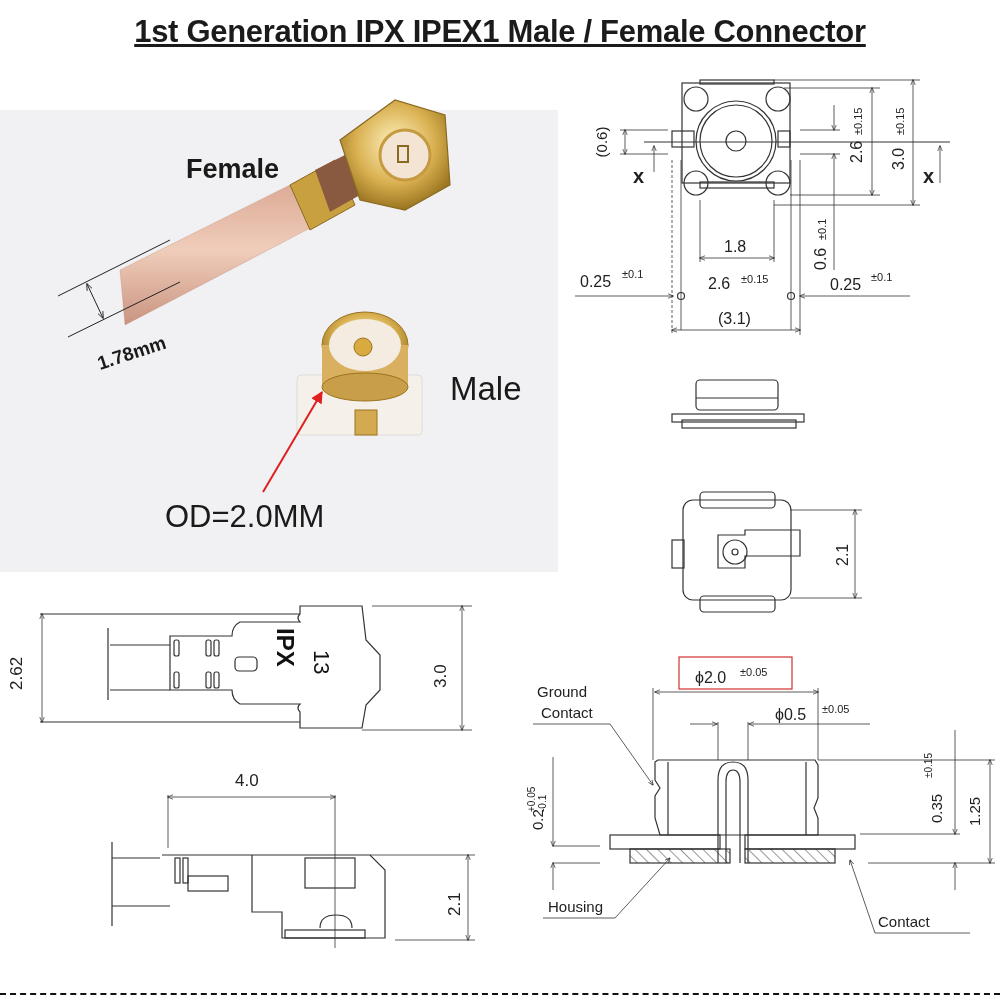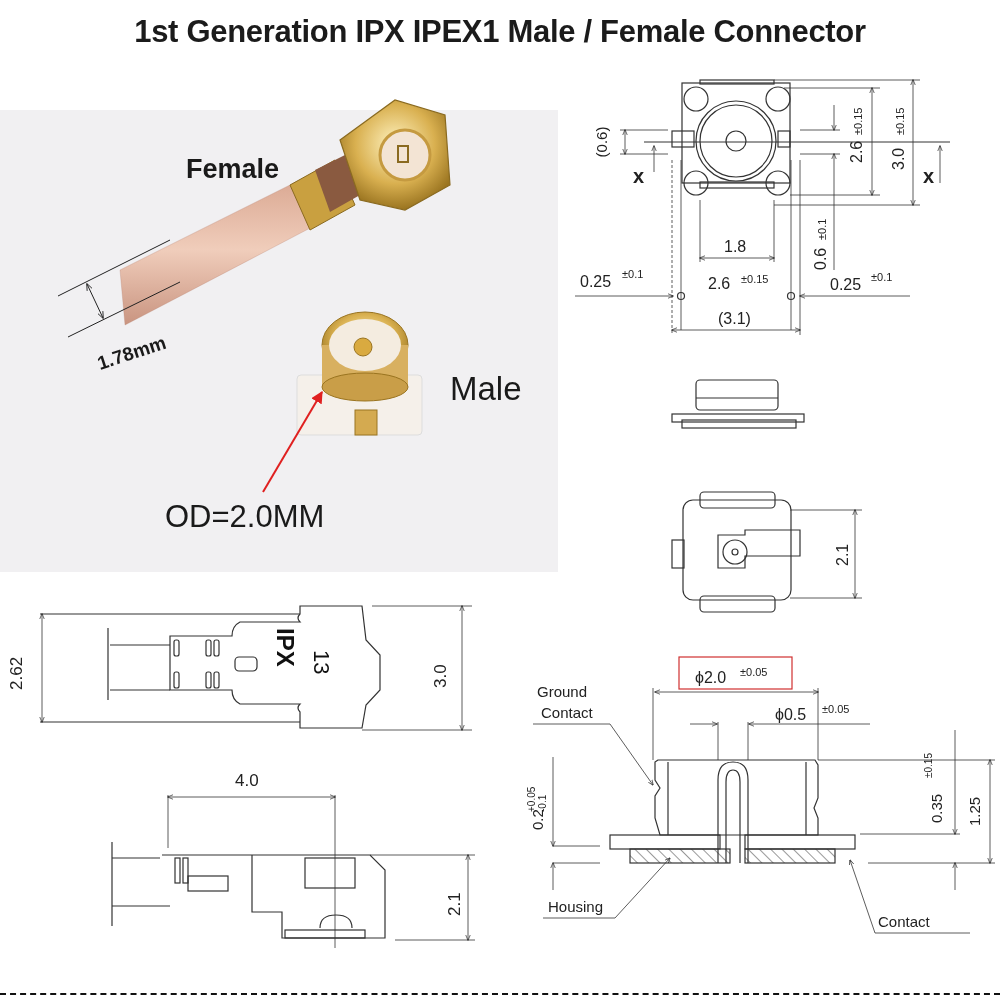--- a/index.html
+++ b/index.html
@@ -1,17 +1,17 @@
 <!DOCTYPE html>
 <html><head>
 <meta charset="utf-8">
 <style>
   html, body { margin:0; padding:0; }
   body { width:1000px; height:1000px; background:#ffffff; position:relative; overflow:hidden; font-family:"Liberation Sans", sans-serif; color:#1a1a1a; }
-  .title { position:absolute; left:0; top:14px; width:1000px; text-align:center; font-size:31px; font-weight:bold; letter-spacing:-0.3px; color:#1b1b1b; }
+  .title { position:absolute; left:0; top:14px; width:1000px; text-align:center; font-size:31px; font-weight:bold; letter-spacing:-0.3px; color:#1b1b1b;text-decoration:underline; }
   .photo { position:absolute; left:0; top:110px; width:558px; height:462px; background:#f1f0f2; }
   svg { position:absolute; left:0; top:0; }
   .lbl { font-family:"Liberation Sans", sans-serif; }
   .dash { position:absolute; left:0; top:993px; width:1000px; height:0; border-top:2px dashed #111; }
 </style>
 </head>
 <body>
 
 <div class="title">1st Generation IPX IPEX1 Male / Female Connector</div>
 

